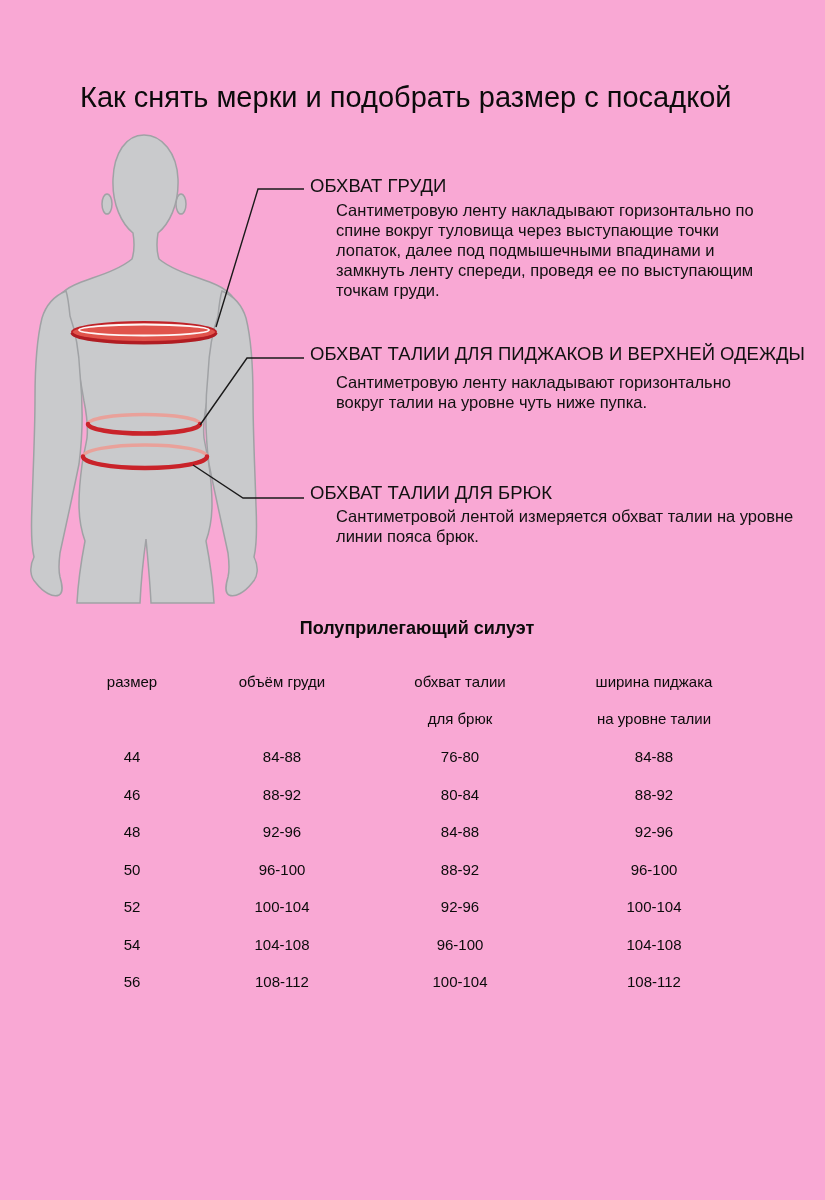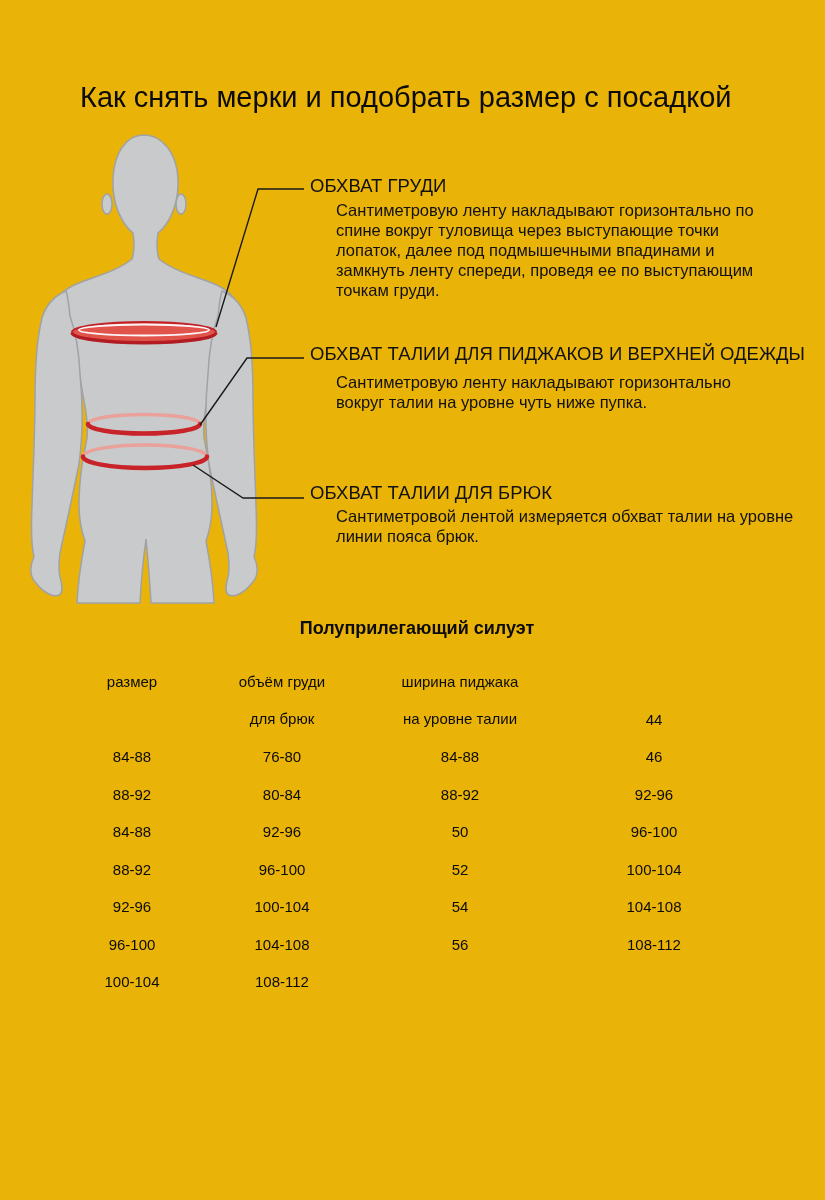--- a/index.html
+++ b/index.html
@@ -1,17 +1,17 @@
 <!DOCTYPE html>
 <html><head>
 <meta charset="utf-8">
 <style>
   html,body{margin:0;padding:0;background:#fff;}
   .page{
-    position:relative;width:825px;height:1200px;background:#eab308;
+    position:relative;width:825px;height:1200px;background:#f9a8d4;
     font-family:"Liberation Sans",sans-serif;color:#000;overflow:hidden;
   }
   .page-title{
     position:absolute;left:80px;top:79px;font-size:29px;line-height:36px;
     font-weight:400;white-space:nowrap;color:#0b0b0b;
   }
   .figure-svg{position:absolute;left:0;top:120px;}
   .measure-heading{
     position:absolute;left:310px;font-size:18.5px;line-height:24px;
     font-weight:400;white-space:nowrap;color:#111;
@@ -144,37 +144,39 @@
 
   <div class="measure-heading h3">ОБХВАТ ТАЛИИ ДЛЯ БРЮК</div>
   <div class="measure-body b3">Сантиметровой лентой измеряется обхват талии на уровне линии пояса брюк.</div>
 
   <div class="table-title">Полуприлегающий силуэт</div>
 
   <div class="size-grid">
 
     <div class="cell hrow">размер</div>
     <div class="cell hrow">объём груди</div>
+    <div class="cell hrow">обхват талии</div>
     <div class="cell hrow">ширина пиджака</div>
 
     <div class="cell hrow"></div>
     <div class="cell hrow"></div>
     <div class="cell hrow">для брюк</div>
     <div class="cell hrow">на уровне талии</div>
 
     <div class="cell">44</div>
     <div class="cell">84-88</div>
     <div class="cell">76-80</div>
     <div class="cell">84-88</div>
 
     <div class="cell">46</div>
     <div class="cell">88-92</div>
     <div class="cell">80-84</div>
     <div class="cell">88-92</div>
 
+    <div class="cell">48</div>
     <div class="cell">92-96</div>
     <div class="cell">84-88</div>
     <div class="cell">92-96</div>
 
     <div class="cell">50</div>
     <div class="cell">96-100</div>
     <div class="cell">88-92</div>
     <div class="cell">96-100</div>
 
     <div class="cell">52</div>

